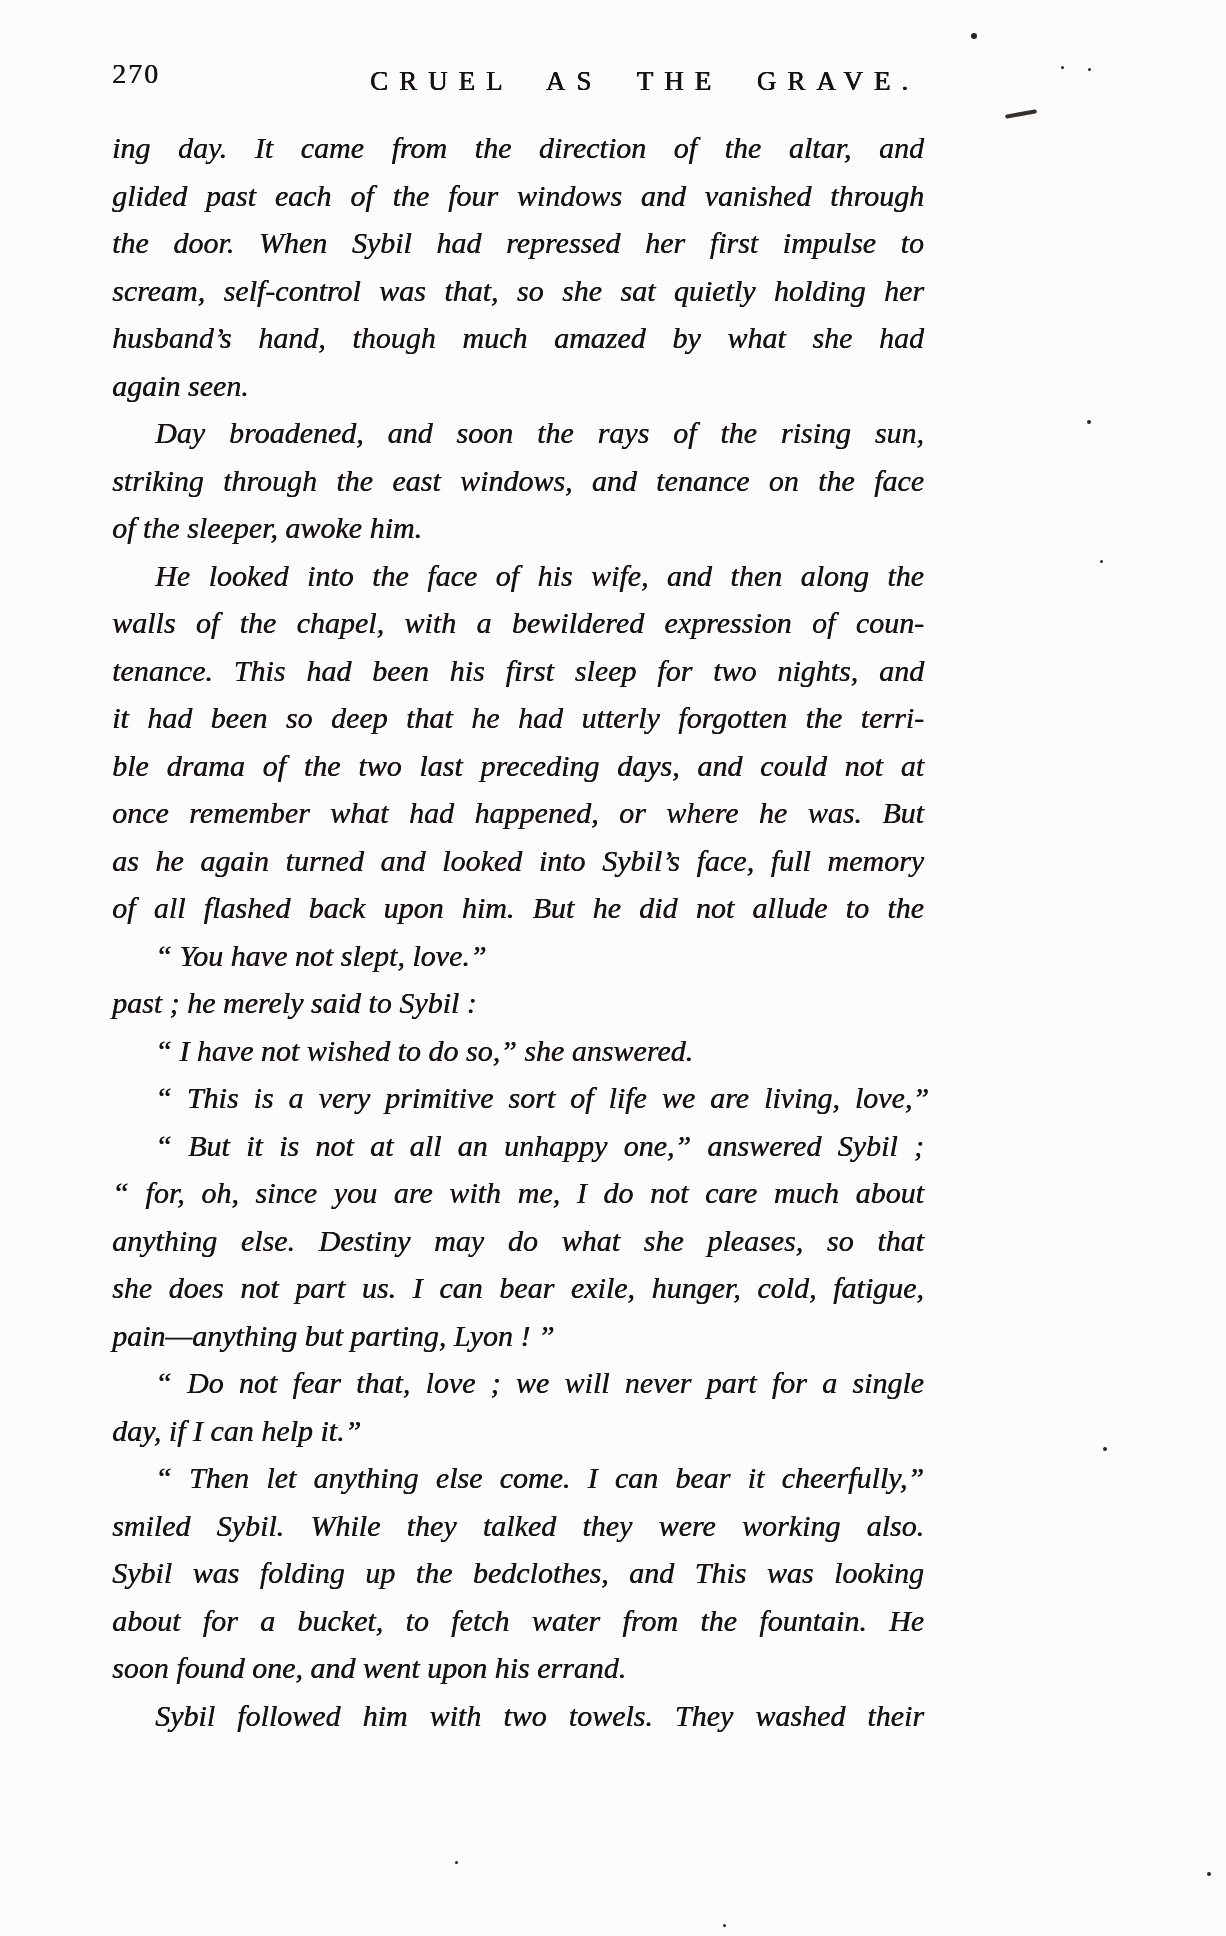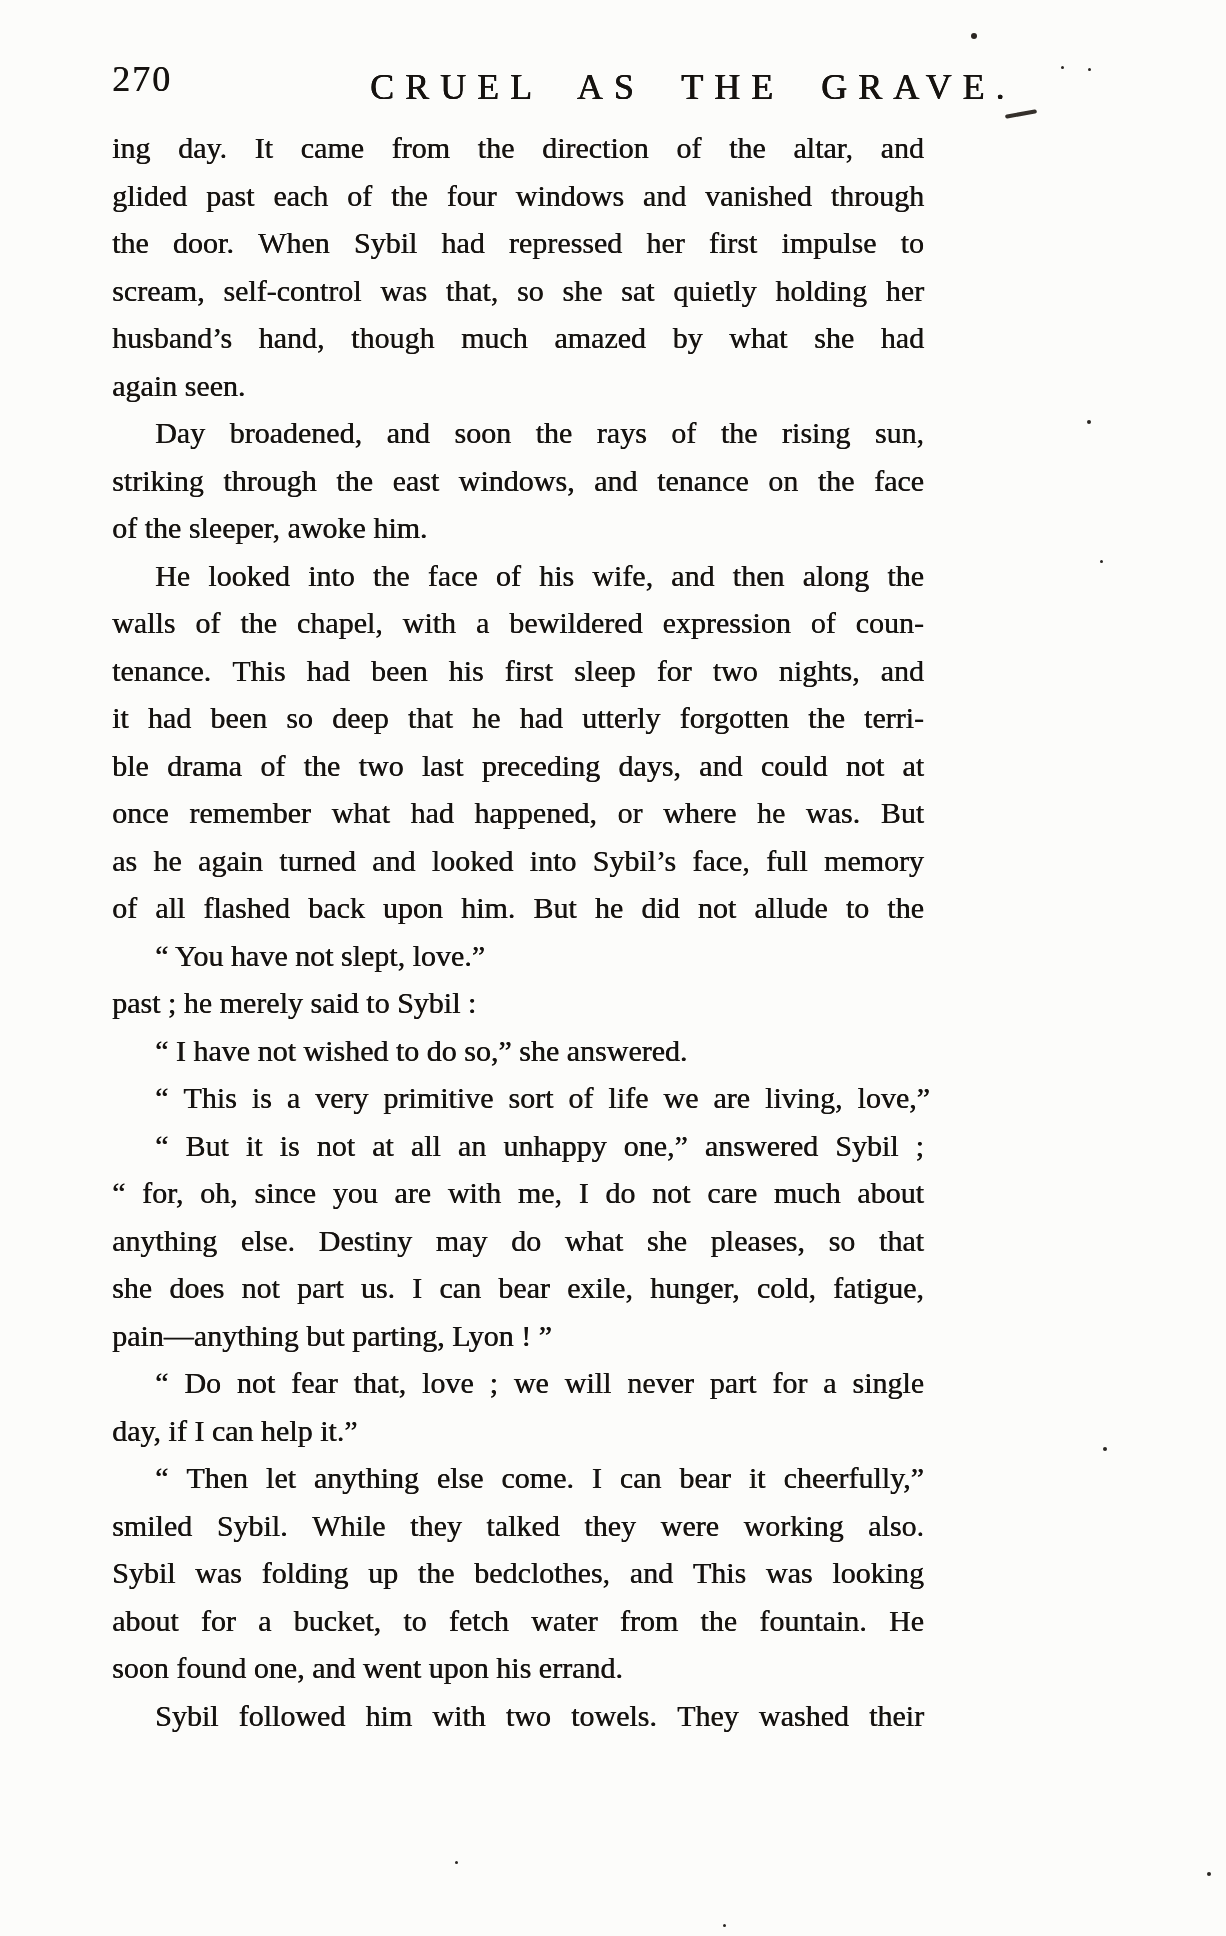--- a/index.html
+++ b/index.html
@@ -15,37 +15,38 @@
   .sheet {
     position: relative;
     width: 1226px; height: 1936px;
     background: var(--paper);
     font-family: "Liberation Serif", "DejaVu Serif", serif;
     color: var(--ink);
   }
   .pagenum {
     position: absolute;
     left: 112px; top: 58px;
-    font-size: 36px;
+    font-size: 28px;
     letter-spacing: 2px;
     text-shadow: 0.5px 0 0 currentColor;
   }
   .running-title {
     position: absolute;
     left: 370px; top: 66px;
-    font-size: 36px;
+    font-size: 27px;
     letter-spacing: 11px;
     word-spacing: 17px;
     white-space: nowrap;
     text-shadow: 0.6px 0 0 currentColor, 0 0.3px 0 currentColor;
   }
   .textblock {
     position: absolute;
     left: 112px; top: 124px;
     width: 812px;
+    font-style: italic;
   }
   .line {
     height: 47.5px;
     line-height: 47.5px;
     font-size: 30px;
     white-space: pre-wrap;
     text-shadow: 0.45px 0 0 currentColor;
   }
   .line.just {
     display: flex;

